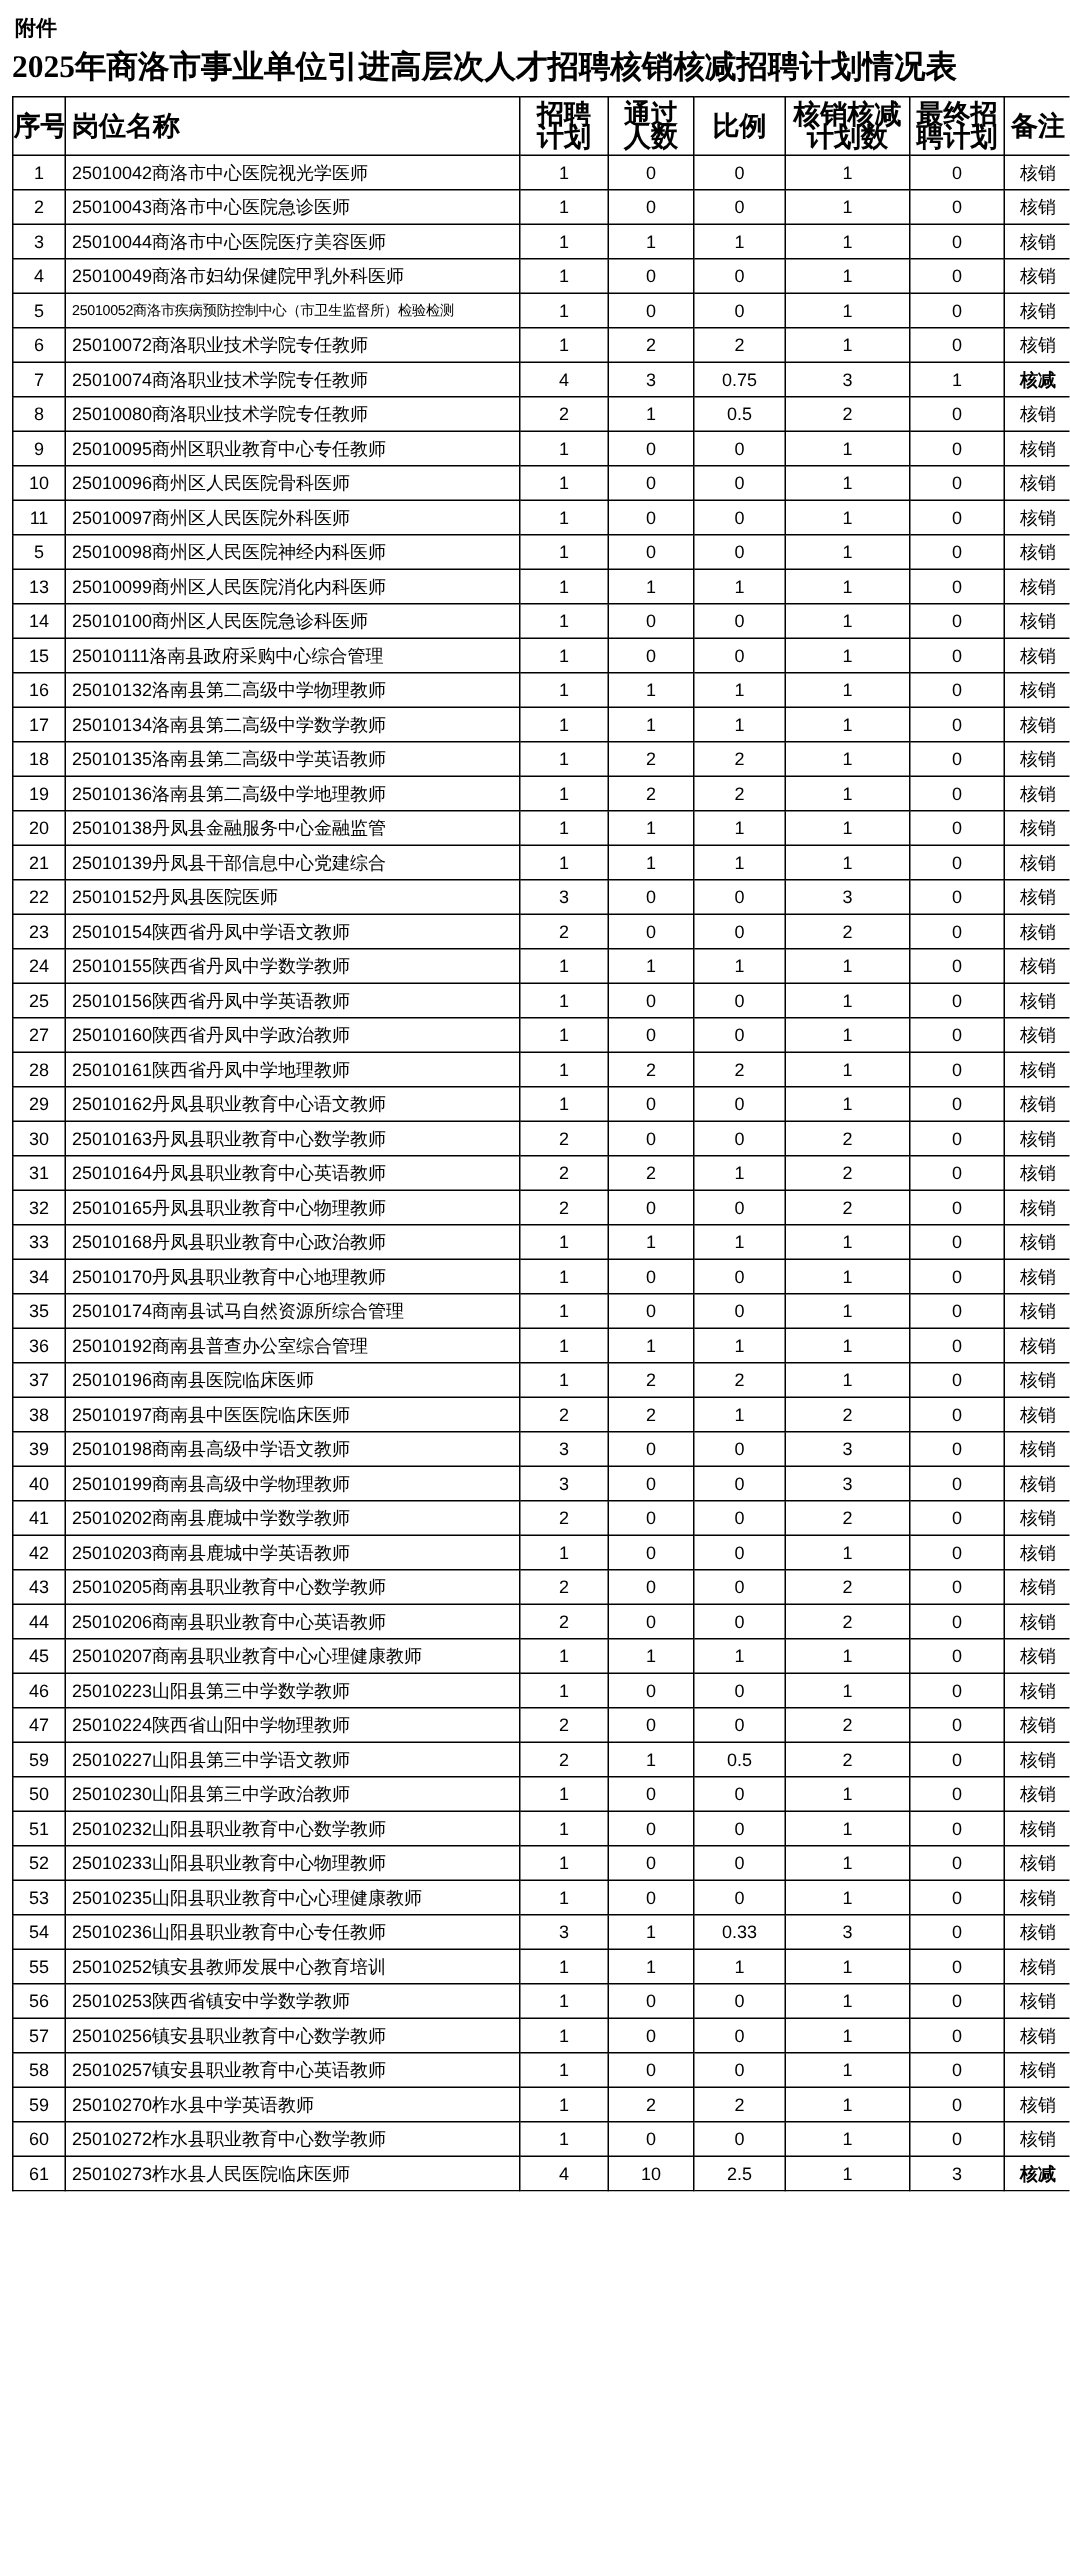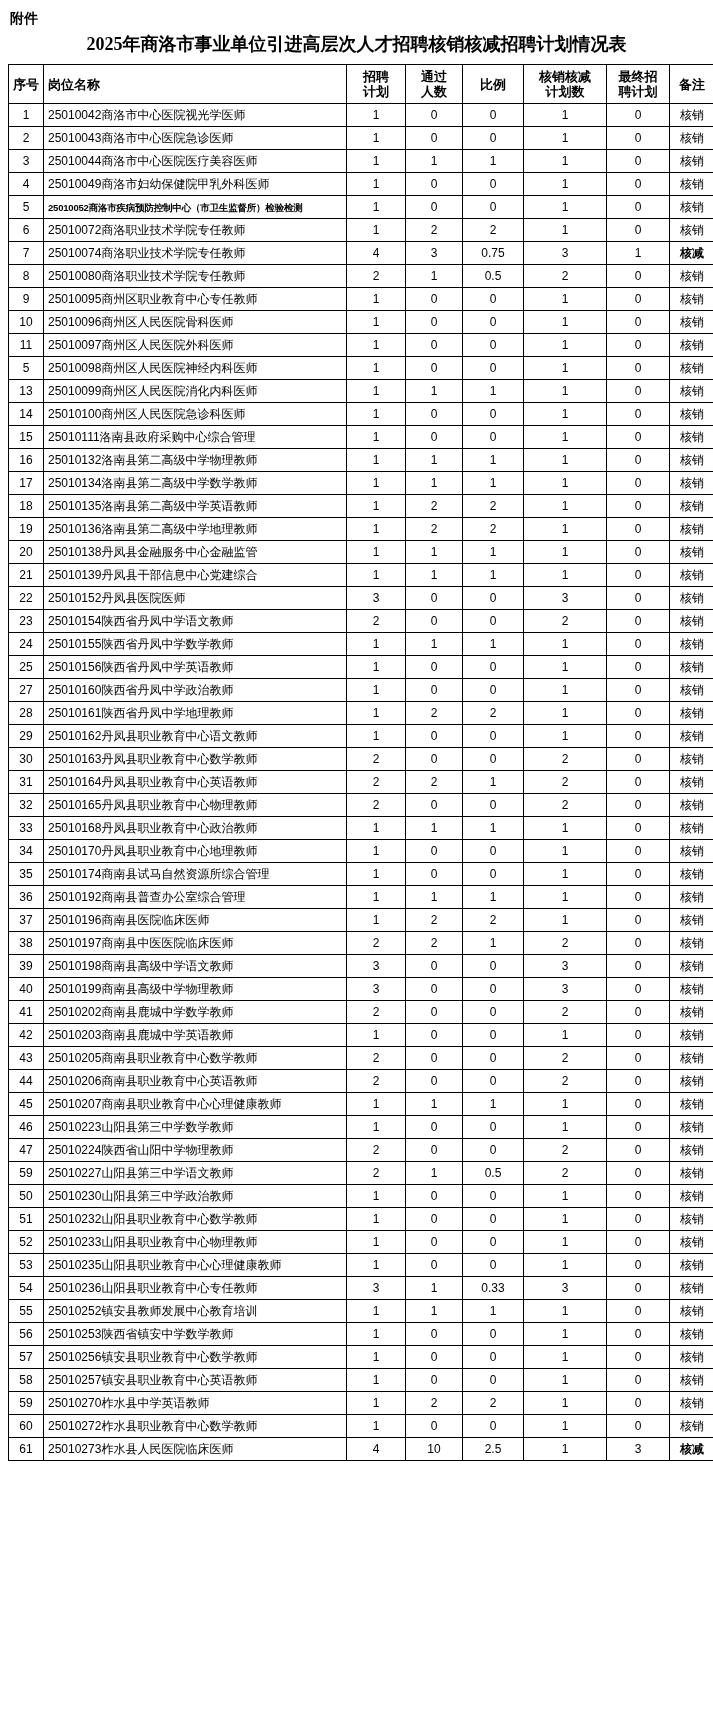--- a/index.html
+++ b/index.html
@@ -18,22 +18,22 @@
     padding: 6px 8px 0 8px;
   }
   .attachment-label {
     font-size: 14px;
     font-weight: bold;
     line-height: 20px;
     margin: 2px 0 4px 2px;
     font-family: "Liberation Sans", "DejaVu Sans", sans-serif;
   }
   .doc-title {
-    text-align: center;
-    font-size: 18px;
+    text-align: left;
+    font-size: 21px;
     font-weight: bold;
     line-height: 24px;
     margin: 2px 0 8px 0;
     letter-spacing: 0px;
     font-family: "Liberation Serif", "DejaVu Serif", serif;
   }
   table.main-table {
     border-collapse: collapse;
     table-layout: fixed;
     width: 697px;
@@ -46,35 +46,35 @@
     padding: 0;
     height: 22px;
     line-height: 13px;
     vertical-align: middle;
     overflow: hidden;
     white-space: nowrap;
   }
   table.main-table th {
     font-weight: bold;
     text-align: center;
-    font-size: 13px;
+    font-size: 18px;
     height: 38px;
     line-height: 15px;
   }
   .c-seq   { width: 34px;  text-align: center; }
   .c-name  { width: 298px; text-align: left; padding-left: 4px !important; }
   .c-plan  { width: 58px;  text-align: center; }
   .c-pass  { width: 56px;  text-align: center; }
   .c-ratio { width: 60px;  text-align: center; }
   .c-cut   { width: 82px;  text-align: center; }
   .c-final { width: 62px;  text-align: center; }
   .c-note  { width: 44px;  text-align: center; }
 
   td.c-name { font-size: 12.5px; }
-  td.c-name.tiny { font-size: 9.5px; letter-spacing: -0.2px; font-weight: bold; }
+  td.c-name.tiny { font-size: 9.5px; letter-spacing: -0.2px; }
   td.note-strong { font-weight: bold; }
   .hdr-two-line { display: block; }
 </style>
 </head>
 <body>
 
 <div class="page">
 
   <div class="attachment-label">附件</div>
 

